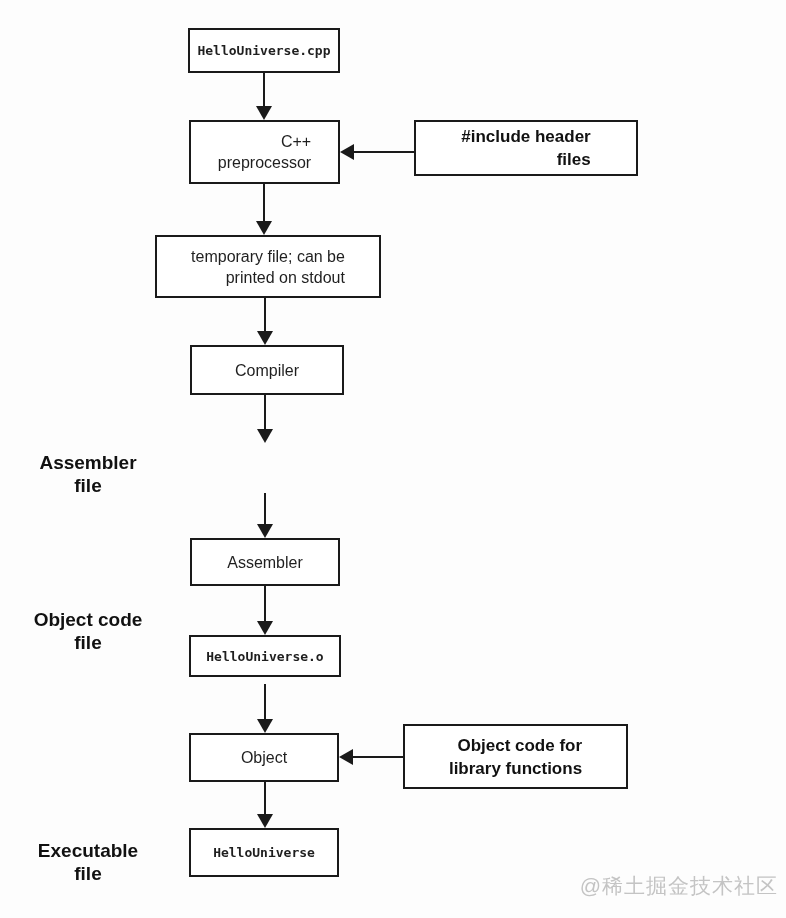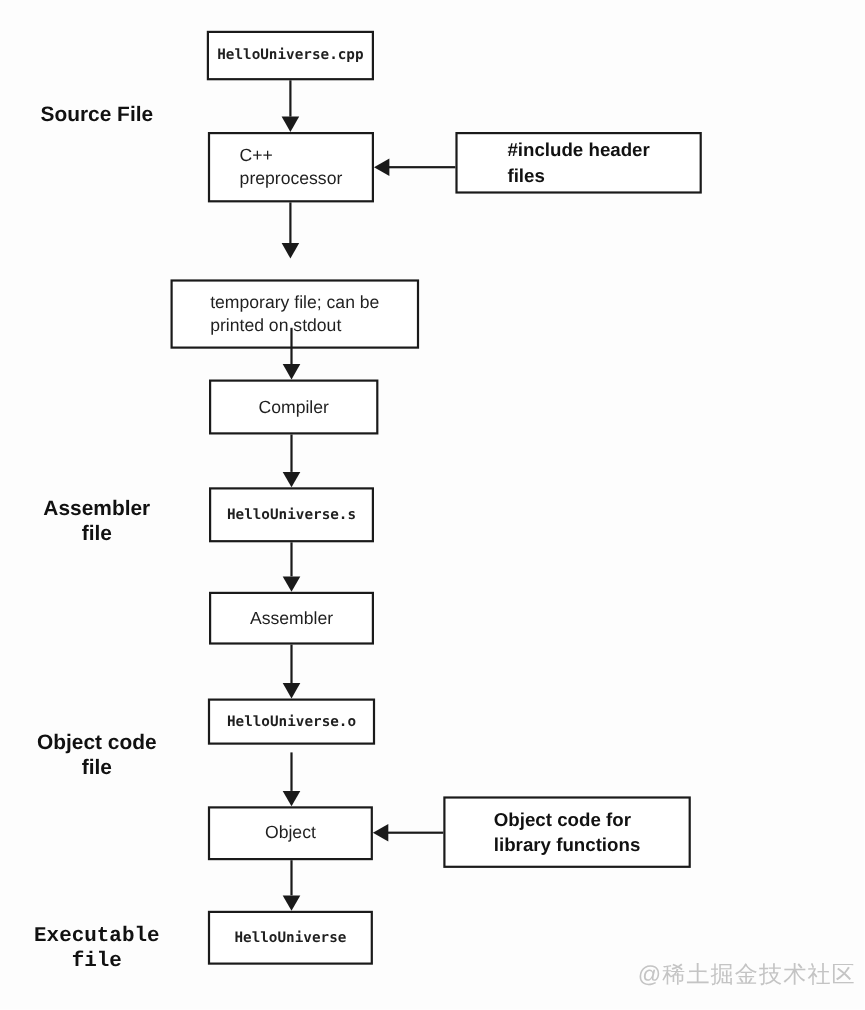--- a/index.html
+++ b/index.html
@@ -17,21 +17,21 @@
     overflow: hidden;
   }
   .box {
     position: absolute;
     box-sizing: border-box;
     background: #ffffff;
     border: 2px solid #1a1a1a;
     display: flex;
     align-items: center;
     justify-content: center;
-    text-align: left;
+    text-align: right;
     white-space: pre-line;
     font-size: 16px;
     line-height: 21px;
     color: #1f1f1f;
   }
   .box.mono {
     font-family: "DejaVu Sans Mono", monospace;
     font-weight: bold;
     font-size: 13px;
   }
@@ -84,42 +84,40 @@
     font-size: 21px;
     color: #c4c4c4;
     letter-spacing: 1px;
   }
 </style>
 </head>
 <body>
 
 <div class="canvas">
 
-  <div class="side-label" style="left:8px; top:93px;">Source File</div>
   <div class="side-label" style="left:8px; top:451px;">Assembler
 file</div>
-  <div class="side-label" style="left:8px; top:664px;">Object code
+  <div class="side-label" style="left:8px; top:608px;">Object code
 file</div>
-  <div class="side-label" style="left:8px; top:839px;font-family:Liberation Mono, monospace;">Executable
+  <div class="side-label" style="left:8px; top:839px;">Executable
 file</div>
 
   <div class="box mono" style="left:188px; top:28px; width:152px; height:45px;">HelloUniverse.cpp</div>
 
   <div class="box" style="left:189px; top:120px; width:151px; height:64px;">C++
 preprocessor</div>
 
   <div class="box bold" style="left:414px; top:120px; width:224px; height:56px;">#include header
 files</div>
 
-  <div class="box" style="left:155px; top:235px; width:226px; height:63px;margin-top:19px;">temporary file; can be
+  <div class="box" style="left:155px; top:235px; width:226px; height:63px;">temporary file; can be
 printed on stdout</div>
 
   <div class="box" style="left:190px; top:345px; width:154px; height:50px;">Compiler</div>
 
-  <div class="box mono" style="left:190px; top:443px; width:150px; height:50px;">HelloUniverse.s</div>
 
   <div class="box" style="left:190px; top:538px; width:150px; height:48px;">Assembler</div>
 
   <div class="box mono" style="left:189px; top:635px; width:152px; height:42px;">HelloUniverse.o</div>
 
   <div class="box" style="left:189px; top:733px; width:150px; height:49px;">Object</div>
 
   <div class="box mono" style="left:189px; top:828px; width:150px; height:49px;">HelloUniverse</div>
 
   <div class="box bold" style="left:403px; top:724px; width:225px; height:65px;">Object code for

